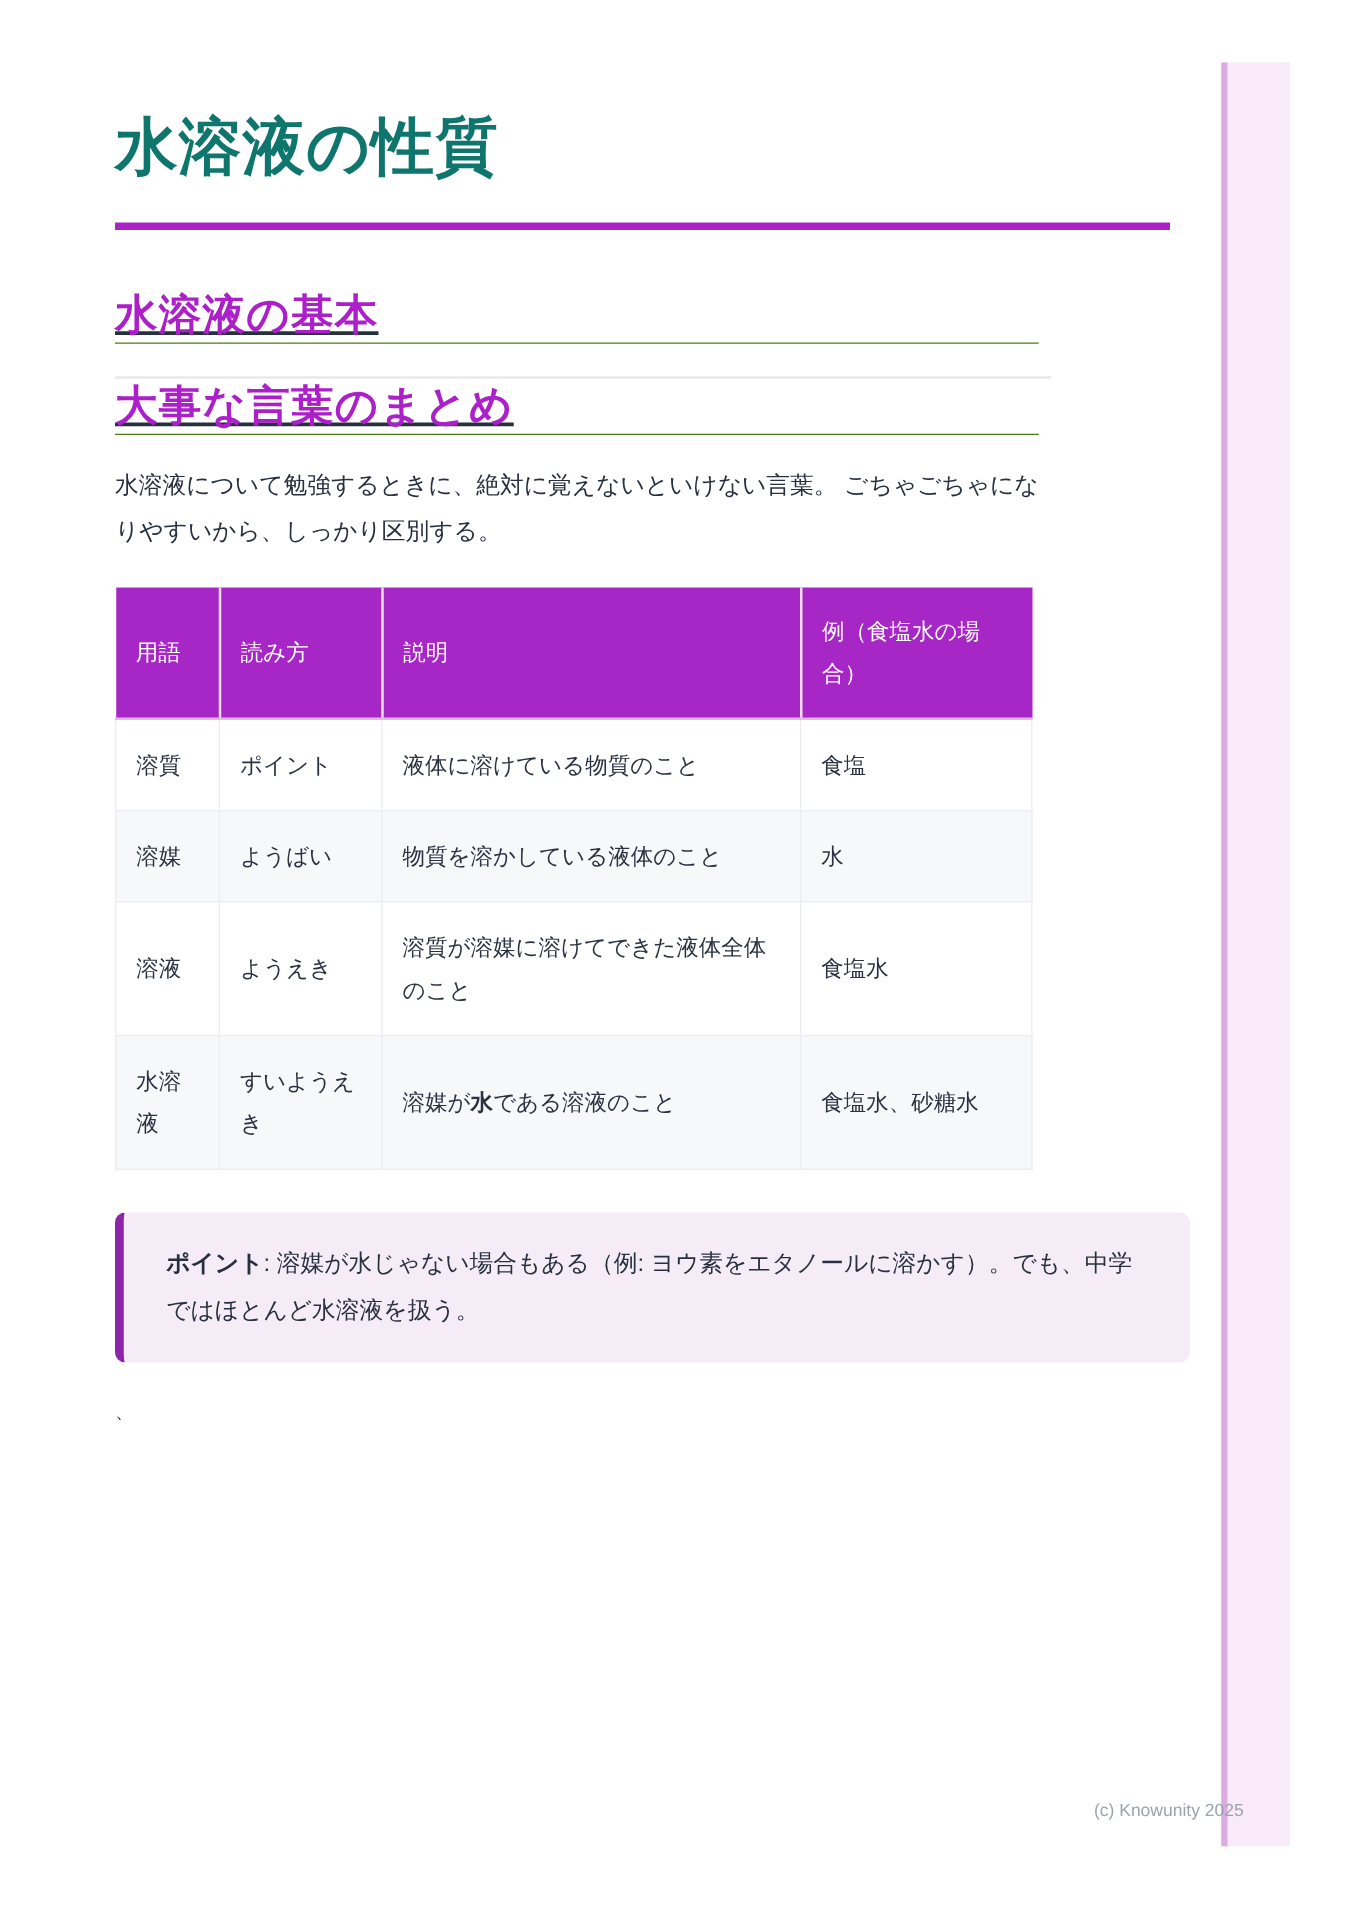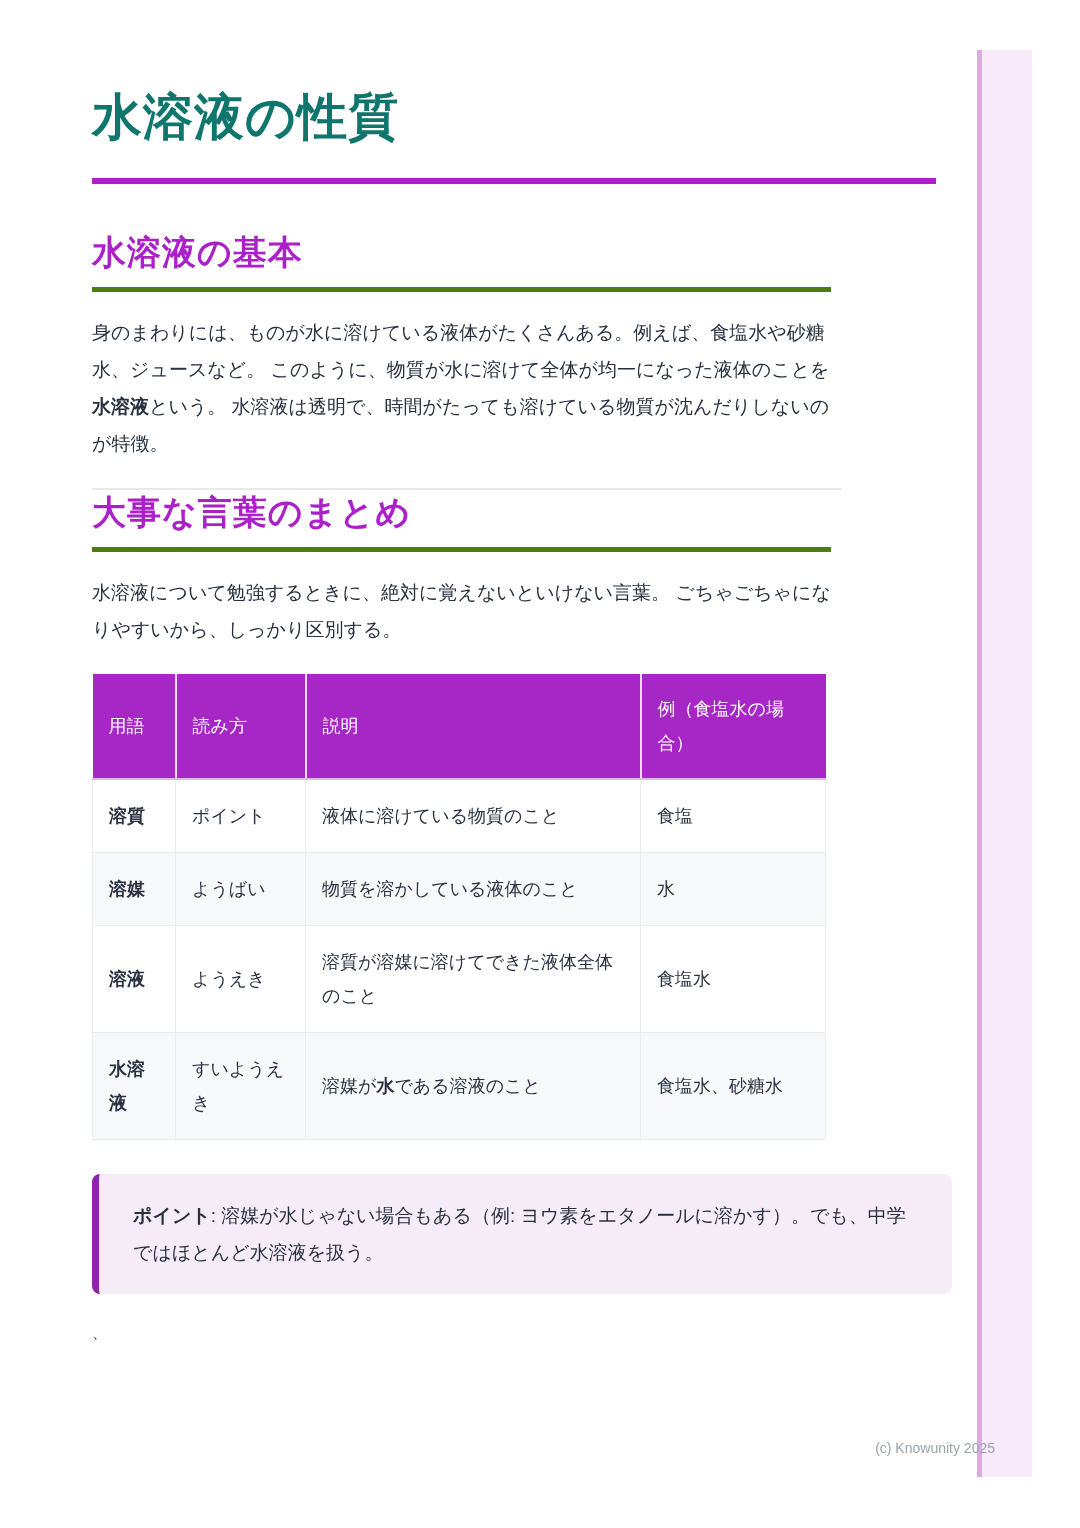--- a/index.html
+++ b/index.html
@@ -42,22 +42,22 @@
   }
   .title-rule {
     margin-top: 30px;
     width: 844px;
     height: 6px;
     background: #ac20c9;
     border: none;
   }
   .h2-wrap {
     width: 739px;
-    border-bottom: 5px solid #4d7c0f;
-    padding-bottom: 13px;
+    border-bottom: 1px solid #4d7c0f;
+    text-decoration: underline;
   }
   .h2-wrap.first { margin-top: 46px; }
   .h2-wrap.second { }
   h2.section-heading {
     font-size: 34px;
     line-height: 44px;
     font-weight: bold;
     color: #ac20c9;
     letter-spacing: 1px;
   }
@@ -100,21 +100,21 @@
   table.terms-table th:last-child { border-right: none; margin-left: 36px; }
   table.terms-table td {
     padding: 19px 16px;
     line-height: 34px;
     vertical-align: middle;
     border: 1px solid #ebecf0;
     color: #2a3242;
     background: #ffffff;
   }
   table.terms-table tbody tr:nth-child(even) td { background: #f7f8fa; }
-  td.term-cell { font-weight: bold; margin-left: 40px; }
+  td.term-cell { font-weight: normal; margin-left: 40px; }
   .callout {
     margin-top: 34px;
     width: 860px;
     background: #f6ecf8;
     border-left: 7px solid #8e24aa;
     border-radius: 8px;
     padding: 23px 28px 23px 34px;
     font-size: 19px;
     line-height: 37px;
     color: #27303f;
@@ -143,21 +143,20 @@
   <main class="content">
 
     <h1 class="doc-title">水溶液の性質</h1>
 
     <hr class="title-rule">
 
     <section>
       <div class="h2-wrap first">
         <h2 class="section-heading">水溶液の基本</h2>
       </div>
-      <p class="body-text"><span>身のまわりには、ものが水に溶けている液体がたくさんある。例えば、食塩水や砂糖水、ジュースなど。 このように、物質が水に溶けて全体が均一になった液体のことを</span><span class="b">水溶液</span><span>という。 水溶液は透明で、時間がたっても溶けている物質が沈んだりしないのが特徴。</span></p>
     </section>
 
     <div class="section-divider"></div>
 
     <section>
       <div class="h2-wrap second">
         <h2 class="section-heading">大事な言葉のまとめ</h2>
       </div>
       <p class="body-text">水溶液について勉強するときに、絶対に覚えないといけない言葉。 ごちゃごちゃになりやすいから、しっかり区別する。</p>
 

